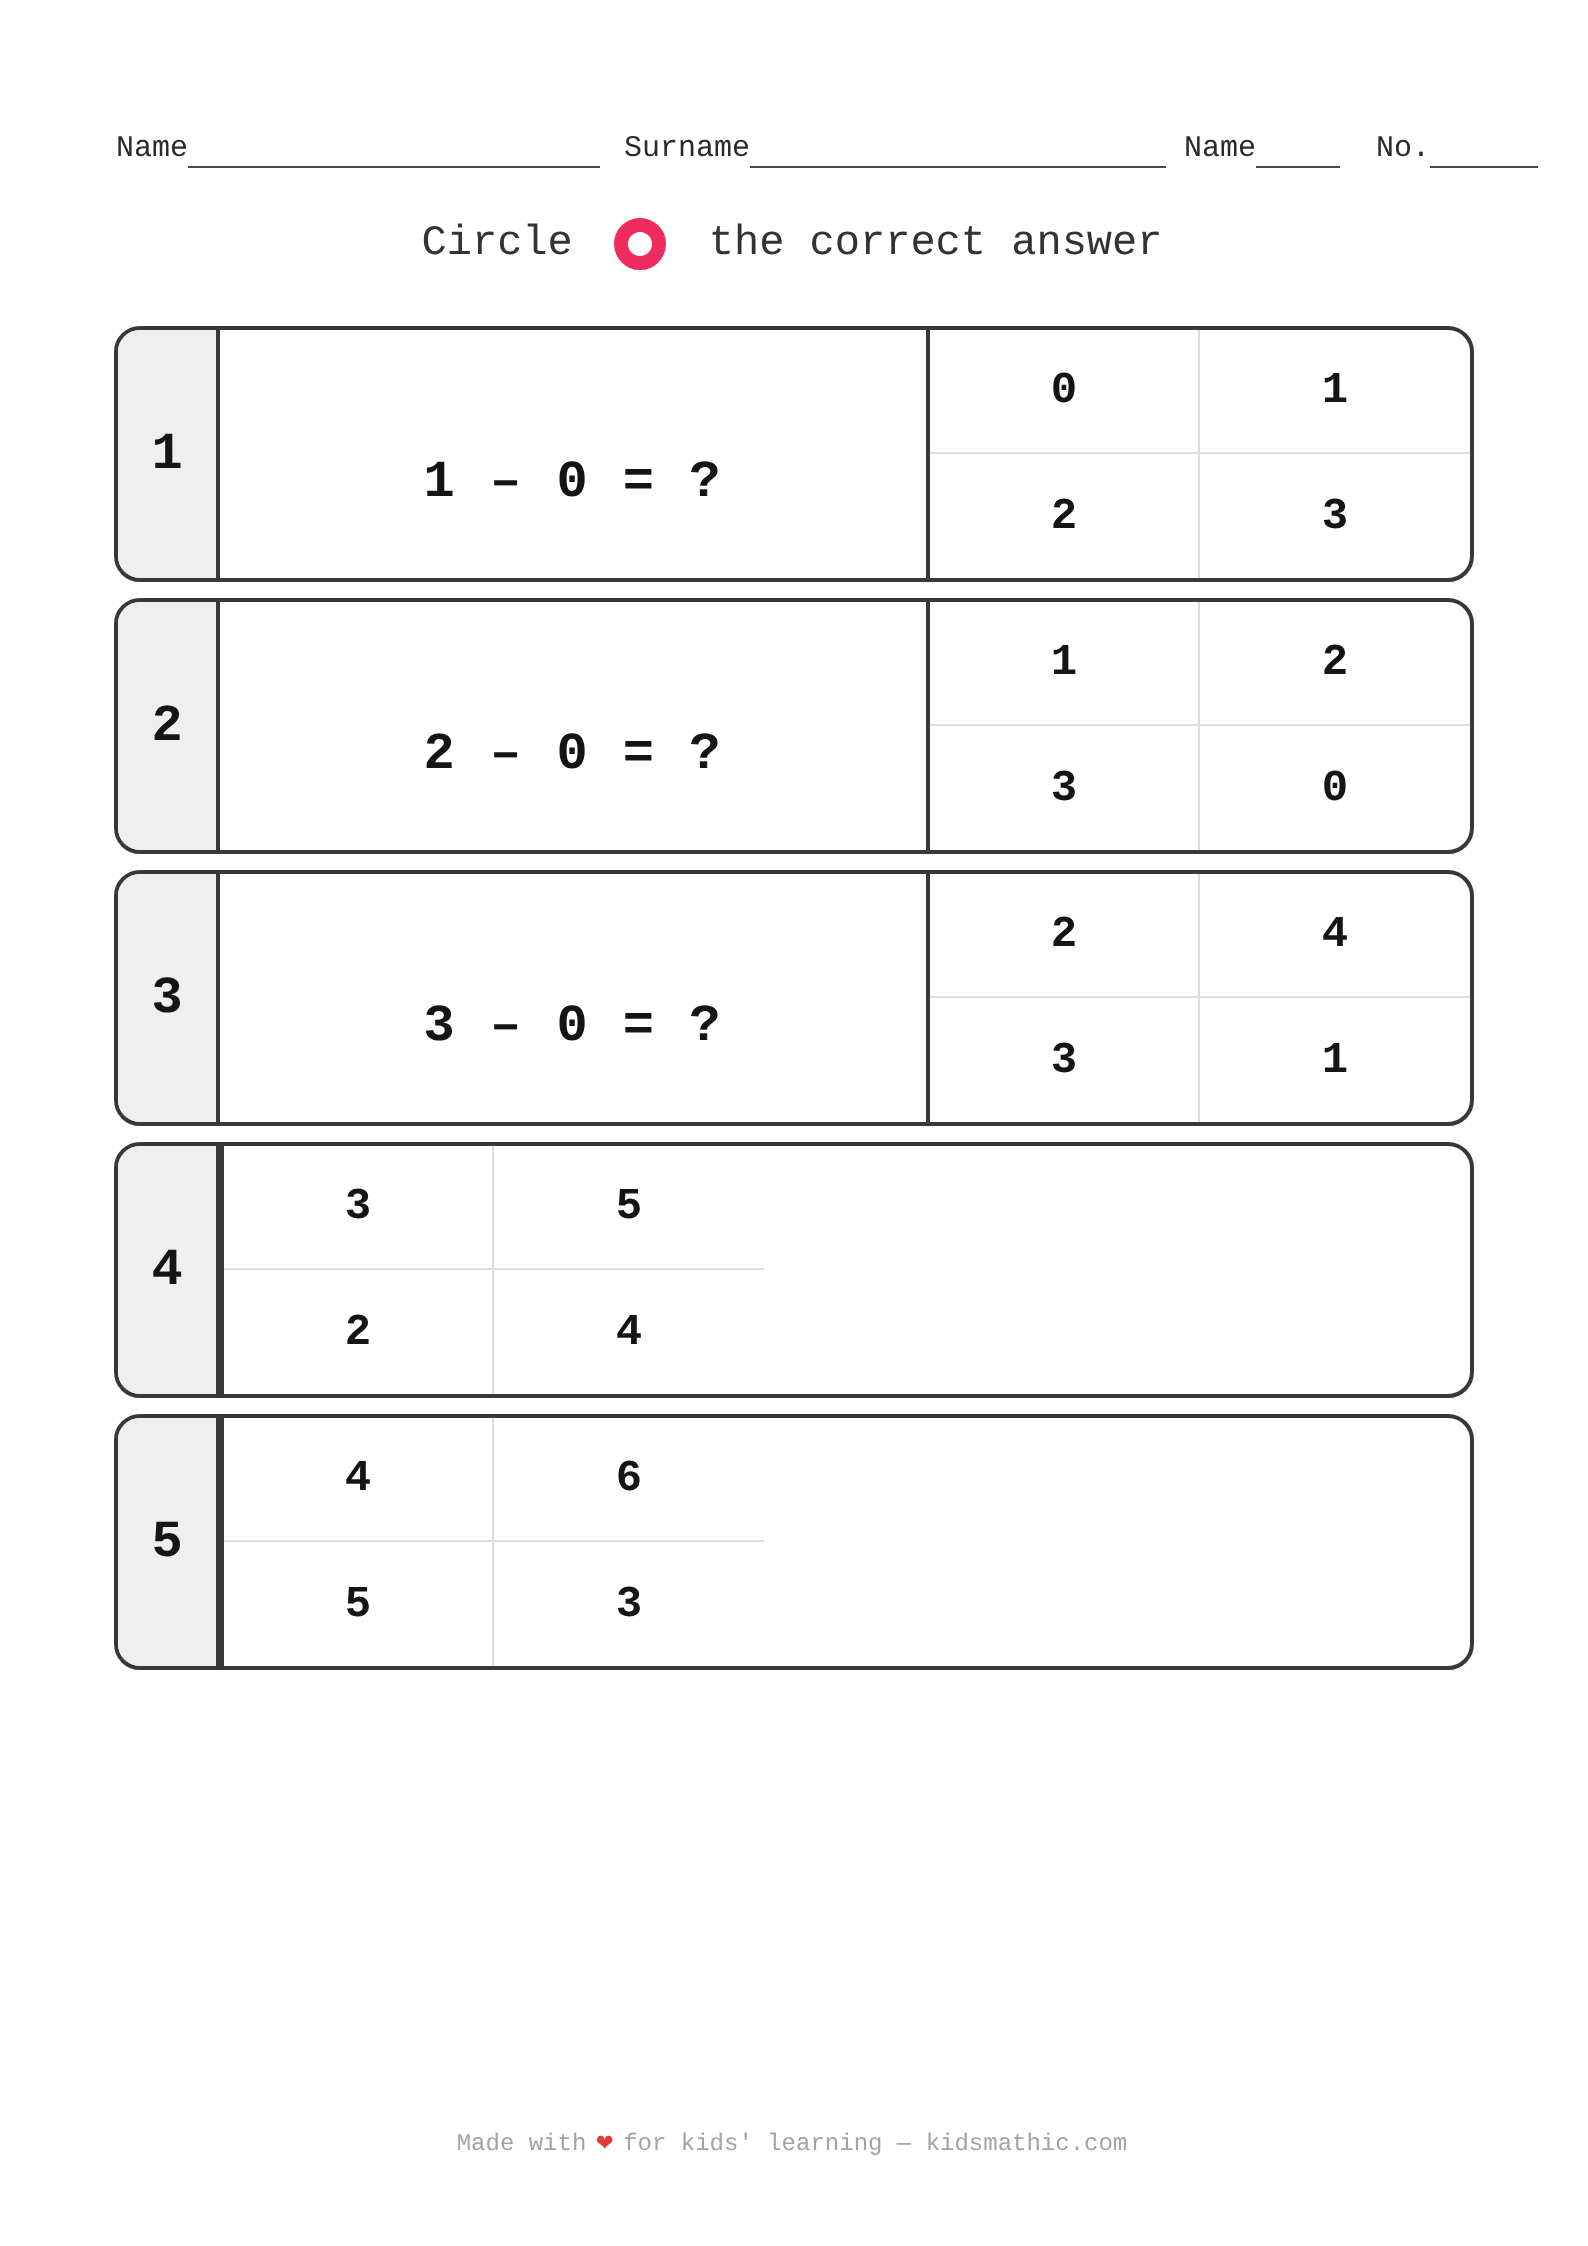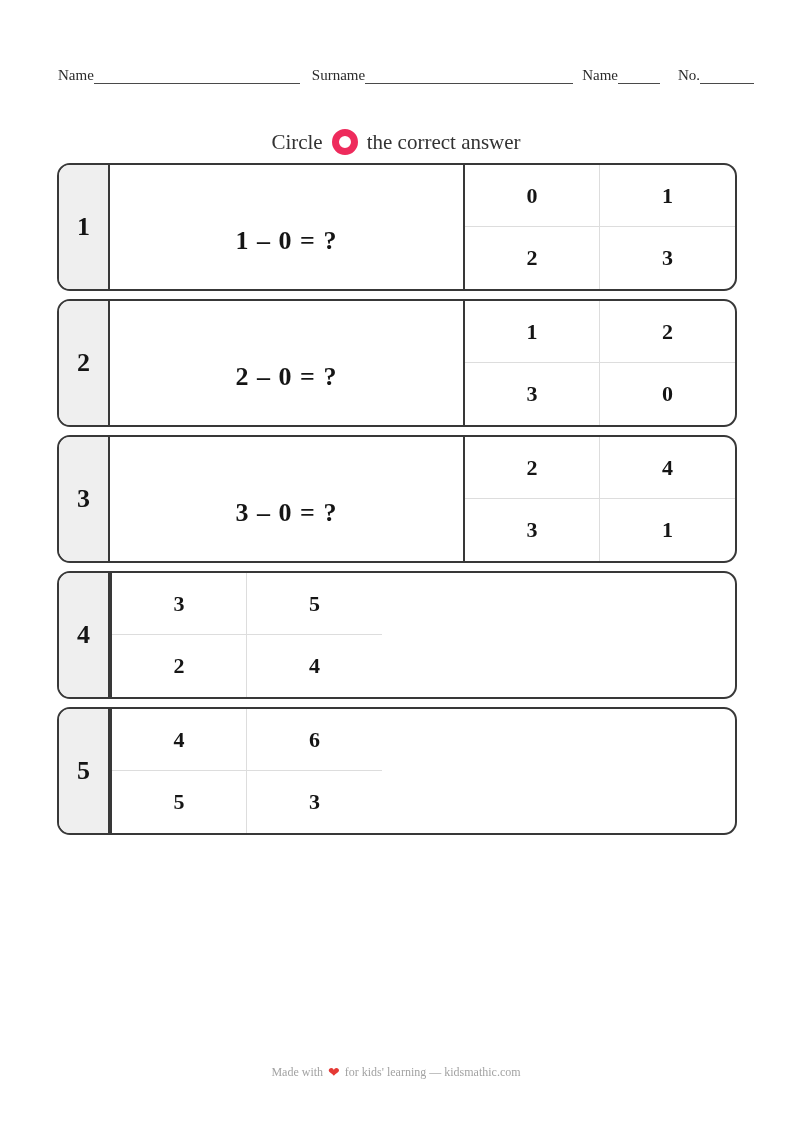--- a/index.html
+++ b/index.html
@@ -1,20 +1,20 @@
 <!DOCTYPE html>
 <html><head>
 <meta charset="utf-8">
 <style>
   html,body{margin:0;padding:0;background:#ffffff;}
   .page{
     position:relative;
     width:792px;height:1123px;
     background:#ffffff;
-    font-family:Liberation Serif, serif;
+    font-family:Liberation Mono, monospace;
     color:#1d1d1d;
     overflow:hidden;
   }
 
   
   .header{
     position:absolute;top:66px;left:58px;width:716px;
     display:flex;align-items:flex-end;
     font-size:15px;font-weight:500;color:#2b2b2b;
   }
@@ -22,21 +22,21 @@
   .fill-line{border-bottom:1.2px solid #4a4a4a;height:16px;display:inline-block;}
   .line-name{width:206px;margin-right:12px;}
   .line-surname{width:208px;margin-right:9px;}
   .line-class{width:42px;margin-right:18px;}
   .line-no{width:54px;}
 
   
   .title{
     position:absolute;top:109px;left:0;width:100%;
     text-align:center;font-size:21px;color:#333333;
-    display:flex;align-items:center;justify-content:center;gap:9px;margin-top:20px;
+    display:flex;align-items:center;justify-content:center;gap:21px;
   }
   .ring{
     display:inline-block;width:12px;height:12px;
     border:7px solid #ee2b5c;border-radius:50%;
     box-sizing:content-box;
   }
 
   
   .cards{position:absolute;top:163px;left:57px;width:680px;}
   .card{

